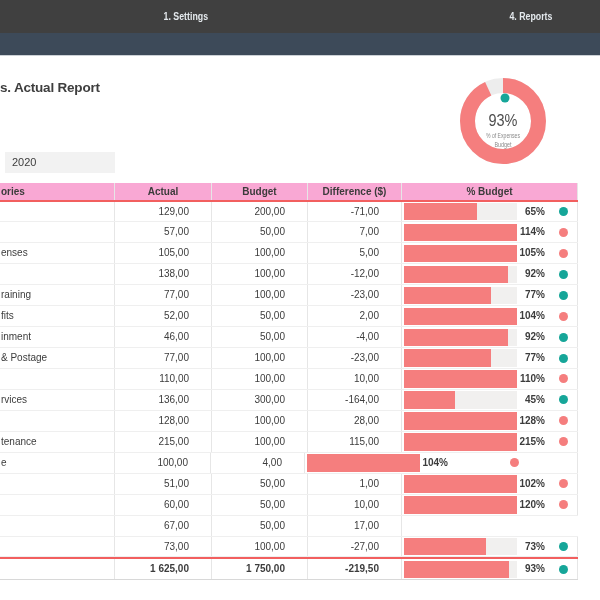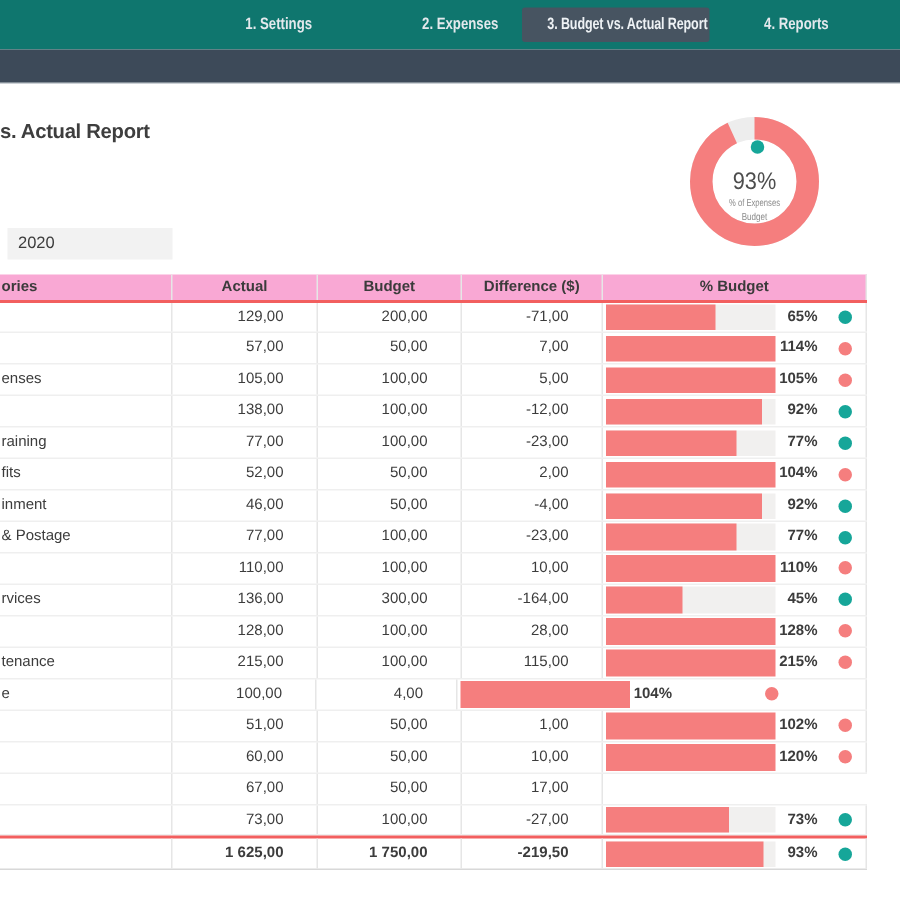--- a/index.html
+++ b/index.html
@@ -1,17 +1,17 @@
 <!DOCTYPE html>
 <html><head>
 <meta charset="utf-8">
 <style>
 *{margin:0;padding:0;box-sizing:border-box;}
 html,body{width:600px;height:600px;overflow:hidden;background:#fff;font-family:"Liberation Sans",sans-serif;}
-#nav{position:absolute;top:0;left:0;width:600px;height:33px;background:#0f766e;}
+#nav{position:absolute;top:0;left:0;width:600px;height:33px;background:#404040;}
 #subnav{position:absolute;top:33px;left:0;width:600px;height:23px;background:#3d4a59;border-bottom:1px solid #ccd1d6;}
 .tab{position:absolute;top:0;height:33px;line-height:33px;text-align:center;font-size:11px;font-weight:600;color:#e4e9ed;cursor:default;white-space:nowrap;}
 .tab .tlabel{display:inline-block;transform:scaleX(0.8);transform-origin:50% 50%;}
 .tab.t0{left:150px;width:72px;}
 .tab.t1{left:271px;width:72px;}
 .tab.t2{left:348px;width:125px;top:5px;height:23px;line-height:23px;background:#475461;border-radius:2px;color:#eef2f5;}
 .tab.t2 .tlabel{transform:scaleX(0.76);letter-spacing:-0.1px;}
 .tab.t3{left:495px;width:72px;}
 #title{position:absolute;left:0px;top:80px;font-size:13.5px;font-weight:700;color:#3e3e3e;letter-spacing:-0.2px;}
 #yearbox{position:absolute;left:5px;top:152px;width:110px;height:21px;background:#f2f2f2;}
@@ -33,22 +33,20 @@
 .bar{height:100%;}
 .pct{width:28px;text-align:right;line-height:20px;font-weight:700;}
 .dotwrap{flex:1;display:flex;align-items:center;justify-content:center;}
 .dot{width:9px;height:9px;border-radius:50%;margin-left:4px;}
 </style>
 </head>
 <body>
 
 <div id="nav">
     <div class="tab t0"><span class="tlabel">1. Settings</span></div>
-    <div class="tab t1"><span class="tlabel">2. Expenses</span></div>
-    <div class="tab t2 active"><span class="tlabel">3. Budget vs. Actual Report</span></div>
     <div class="tab t3"><span class="tlabel">4. Reports</span></div>
   </div>
 <div id="subnav"></div>
 <div id="title">s. Actual Report</div>
 <div id="yearbox">
     <span>2020</span>
   </div>
 
 <svg id="donut" width="96" height="96">
  <circle cx="48" cy="48" r="35.5" fill="none" stroke="#ededed" stroke-width="15"></circle>

